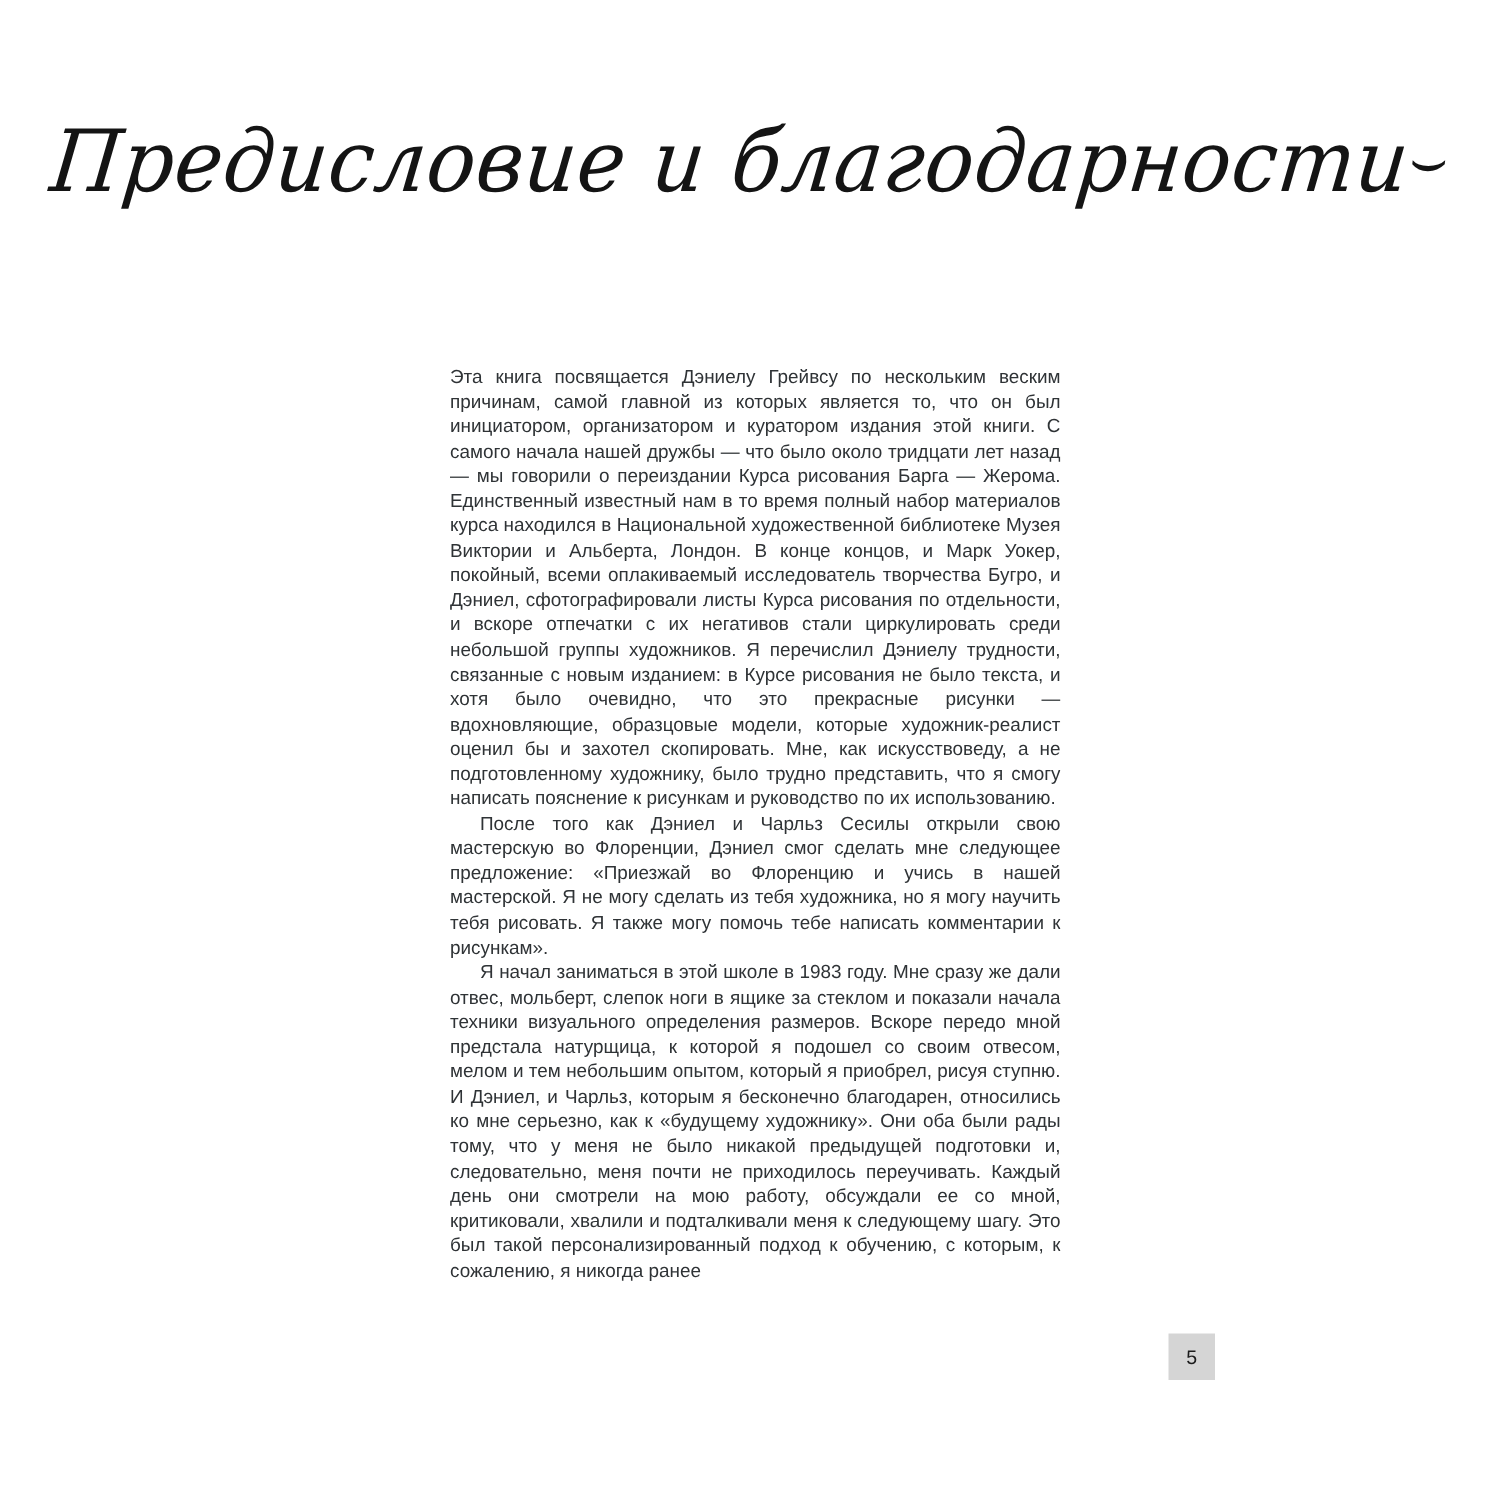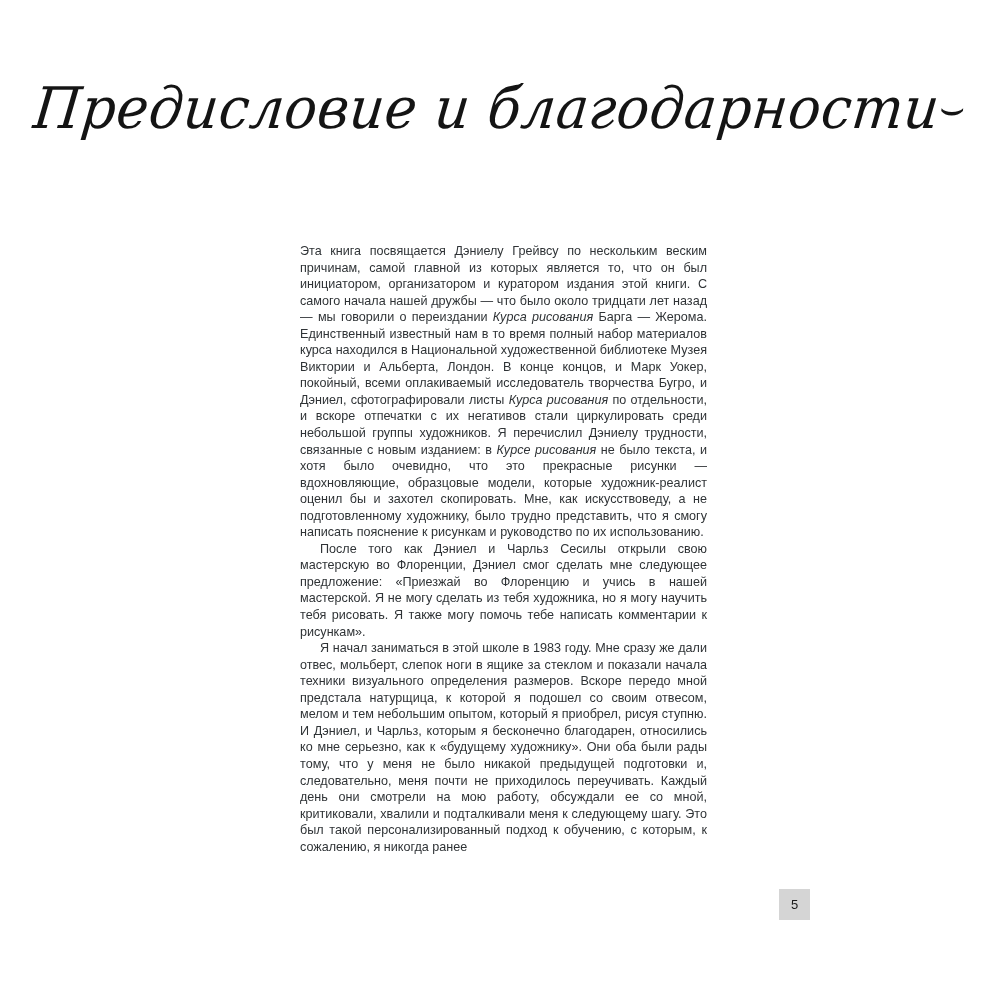--- a/index.html
+++ b/index.html
@@ -67,21 +67,20 @@
     text-align: justify;
   }
   .text-column p.first {
     text-indent: 0;
   }
   .text-column p:last-child {
     
   }
   .text-column i,
   .text-column .it {
-    font-style: italic;
   }
 
   
   .text-clip {
     position: absolute;
     left: 300px;
     top: 243px;
     width: 407px;
     height: 632px;
     overflow: hidden;

